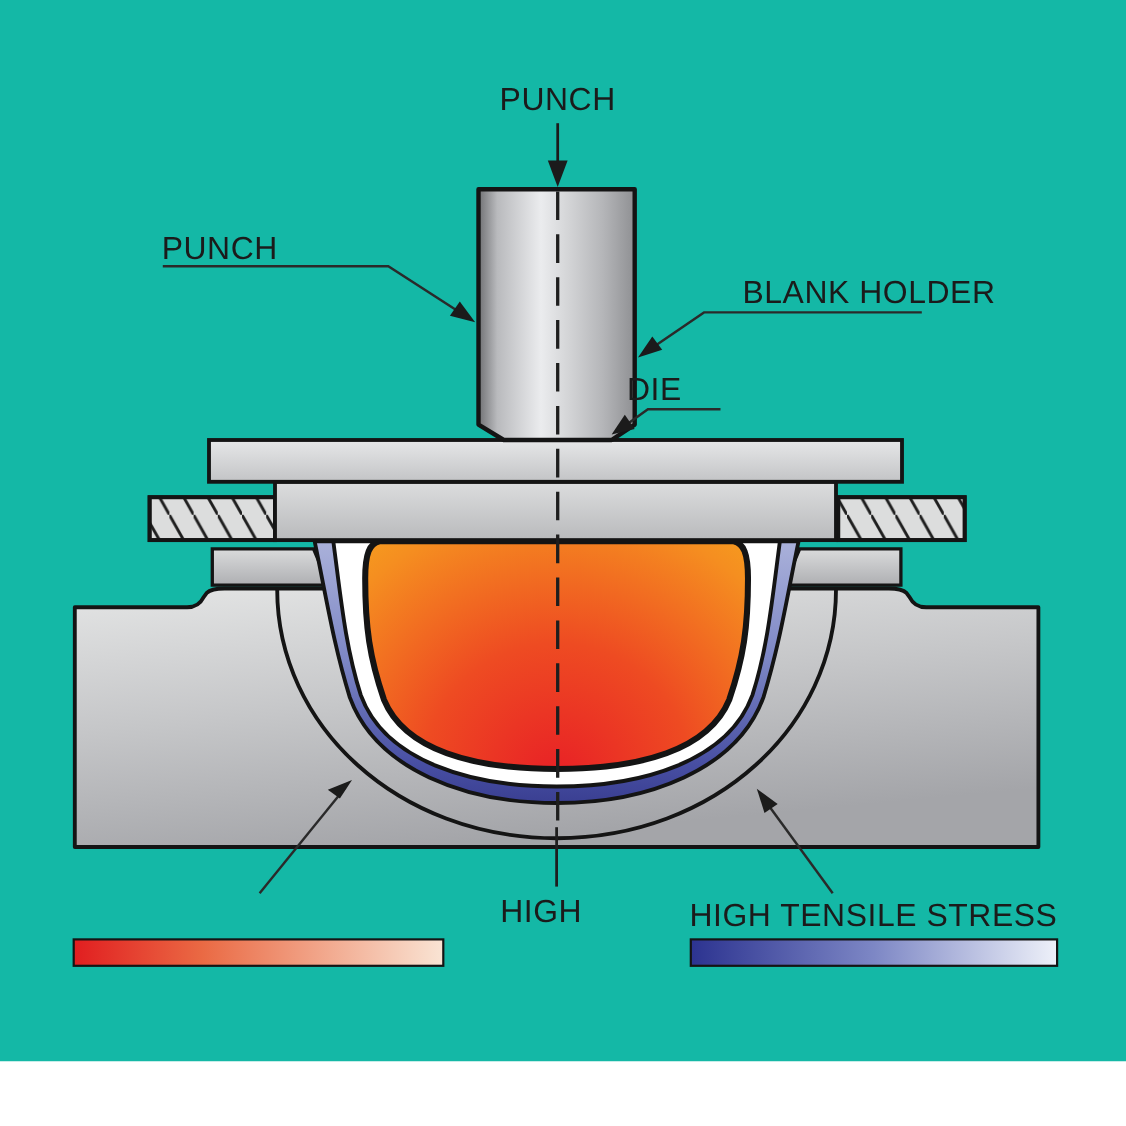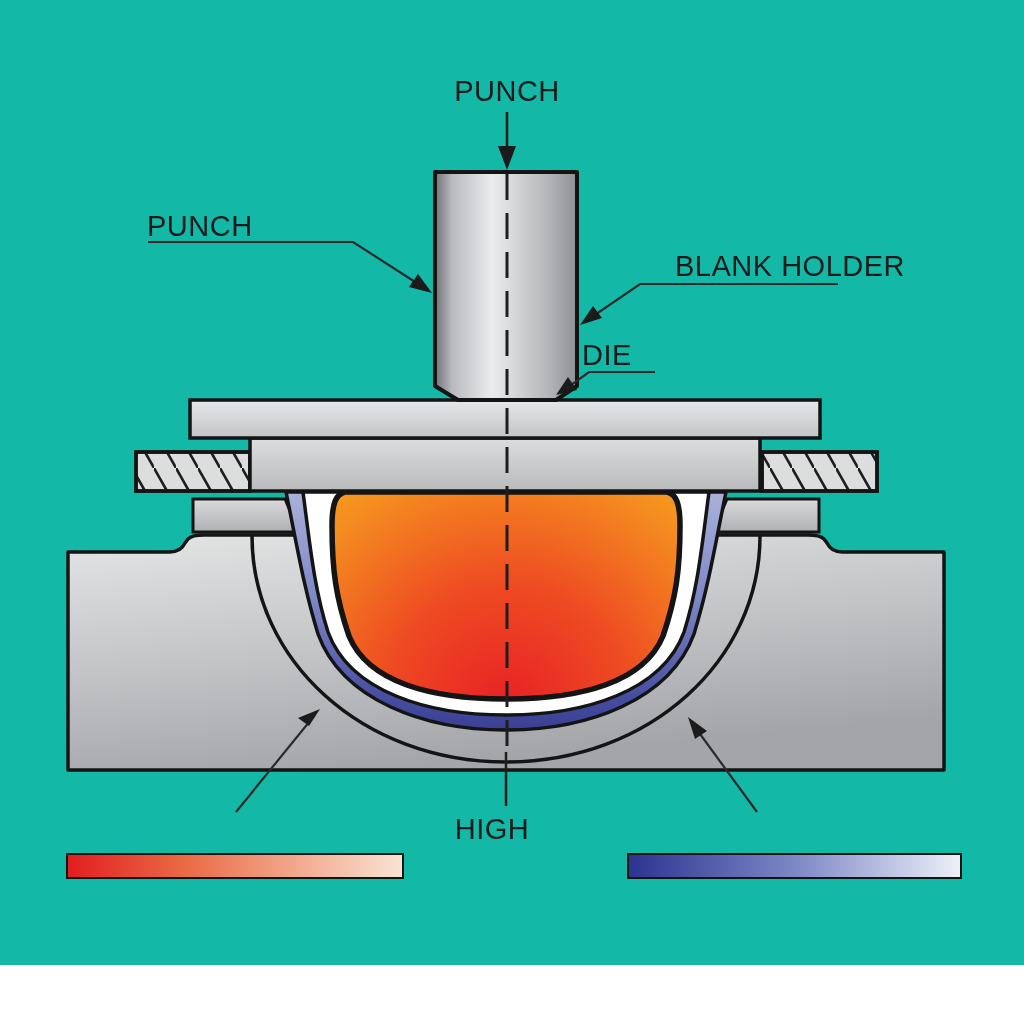--- a/index.html
+++ b/index.html
@@ -143,18 +143,19 @@
     <rect x="67" y="854" width="336" height="24" fill="url(#redBarGrad)" stroke="#141414" stroke-width="2"></rect>
     <rect x="628" y="854" width="333" height="24" fill="url(#blueBarGrad)" stroke="#141414" stroke-width="2"></rect>
   </svg>
 
   <div class="lbl centered" style="left:507px;top:76px;">PUNCH</div>
 
   <div class="lbl" style="left:147px;top:211px;">PUNCH</div>
 
   <div class="lbl" style="left:638px;top:251px;margin-left:37px;">BLANK HOLDER</div>
 
-  <div class="lbl" style="left:582px;top:340px;">DIE</div>
+  <div class="lbl" style="left:570px;top:340px;">DIE</div>
 
 
   <div class="lbl centered" style="left:492px;top:814px;">HIGH</div>
 
+  <div class="lbl centered" style="left:794px;top:818px;">HIGH TENSILE STRESS</div>
 </div>
 
 </body></html>

